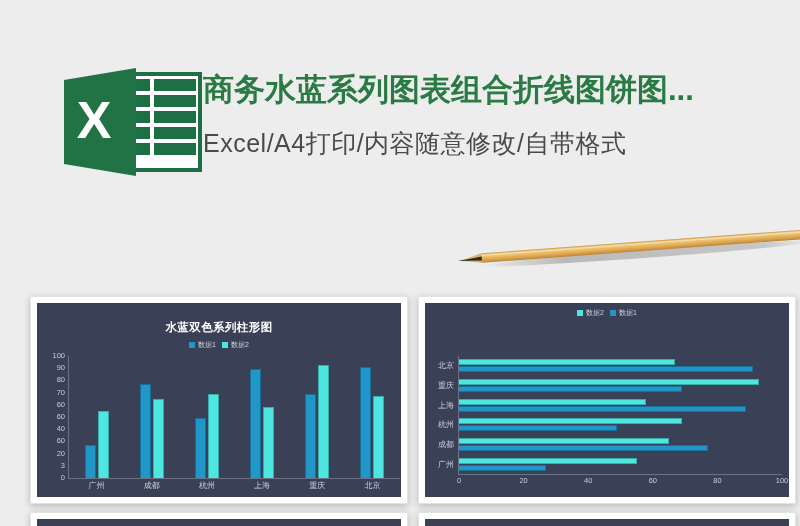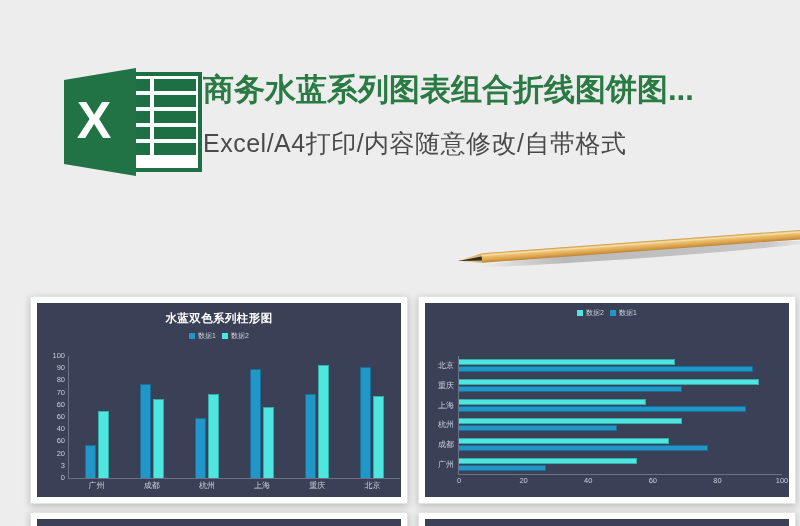--- a/index.html
+++ b/index.html
@@ -70,21 +70,21 @@
     background: #3a4055;
     position: relative;
     overflow: hidden;
   }
 
   .chart-title {
     text-align: center;
     color: #ffffff;
     font-size: 11.5px;
     font-weight: bold;
-    padding-top: 8px;
+    padding-top: 17px;
     letter-spacing: 0.4px;
   }
   .legend {
     display: flex; justify-content: center; align-items: center;
     gap: 6px; margin-top: 5px;
   }
   .legend-item { display: flex; align-items: center; gap: 3px; }
   .legend-swatch { width: 6px; height: 6px; display: block; }
   .legend-label { color: #cfd4e0; font-size: 7px; }
 

